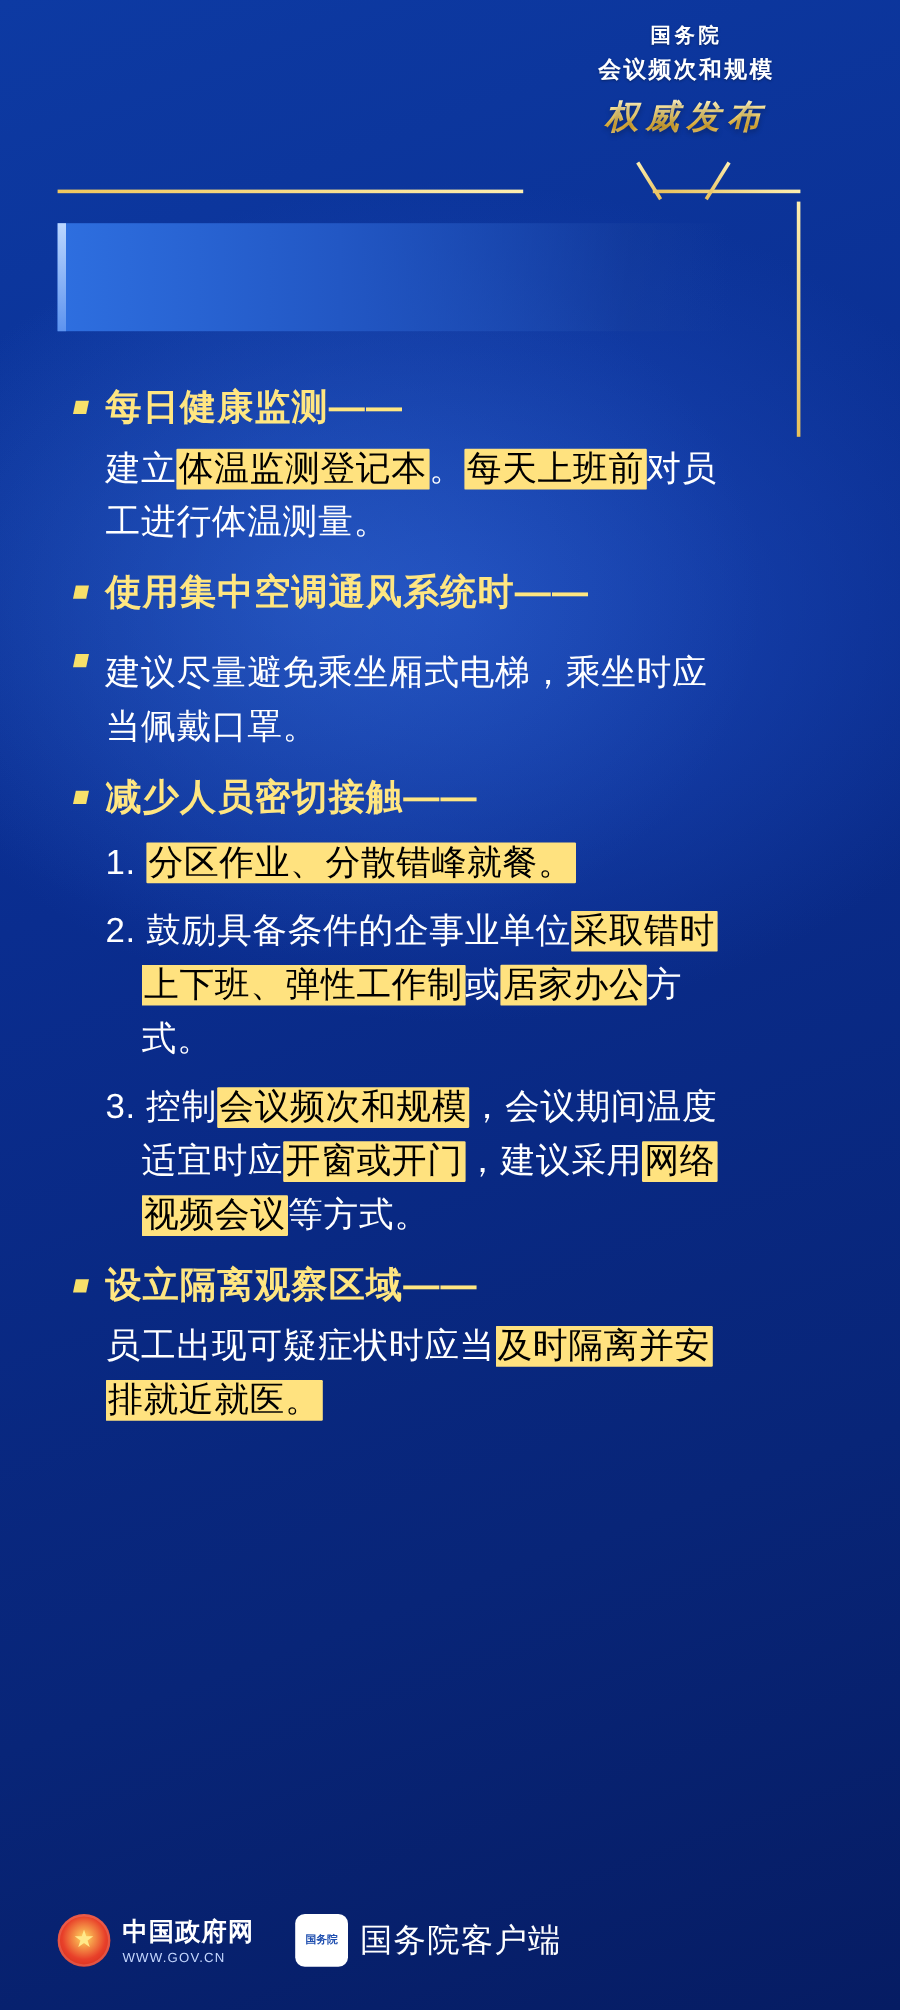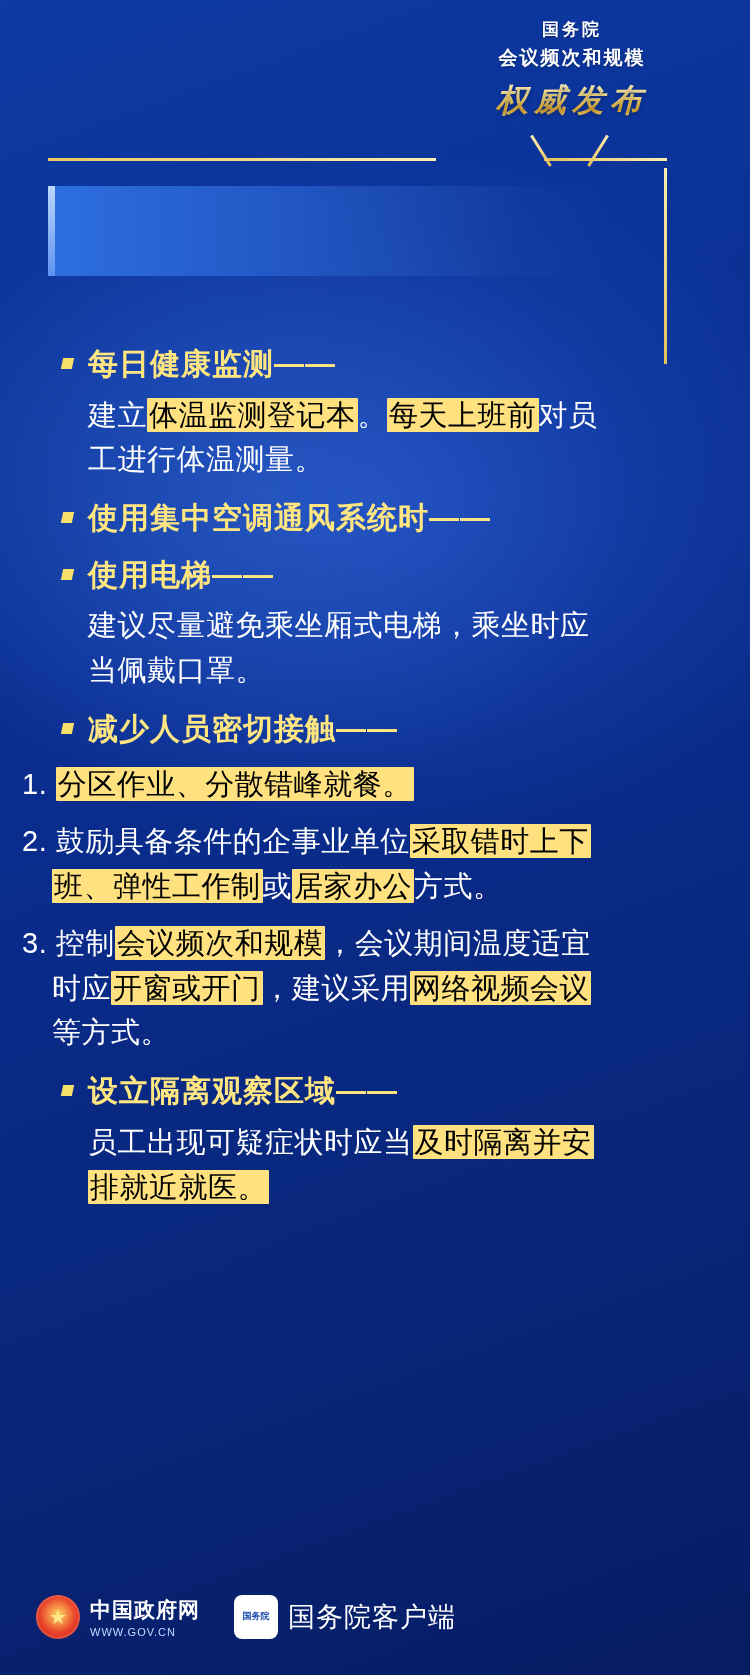--- a/index.html
+++ b/index.html
@@ -51,21 +51,21 @@
     letter-spacing: 2px;
     font-weight: bold;
     margin-top: 4px;
     text-shadow: 0 1px 2px rgba(0,0,0,.35);
   }
   .header .brand {
     margin-top: 8px;
     font-family: "Liberation Serif", serif;
     font-style: italic;
     font-weight: bold;
-    font-size: 32px;
+    font-size: 28px;
     letter-spacing: 6px;
     background: linear-gradient(180deg, #fff9d8 0%, #ffe07a 45%, #e8b234 70%, #fff3bd 100%);
     -webkit-background-clip: text;
     background-clip: text;
     color: transparent;
     text-shadow: 0 2px 4px rgba(0,0,0,.25);
   }
 
   
   .gold-top-line {
@@ -143,21 +143,21 @@
     font-weight: bold;
     letter-spacing: 4px;
     color: #ffffff;
     text-shadow: 0 2px 6px rgba(0,0,0,.4);
   }
 
   
   .content {
     position: absolute;
     left: 0;
-    top: 328px;
+    top: 304px;
     width: 638px;
   }
   .block { margin-bottom: 6px; }
 
   .head-row {
     display: flex;
     align-items: flex-start;
     padding: 0 40px 0 88px;
     position: relative;
     margin-top: 16px;
@@ -181,22 +181,23 @@
   }
 
   .body-p {
     color: #ffffff;
     font-size: 29px;
     line-height: 1.55;
     padding: 0 40px 0 88px;
     letter-spacing: 0.5px;
   }
   .body-p.hang {
-    padding-left: 52px;
+    padding-left: 74px;
     text-indent: -30px;
+    margin-left: 44px;
   }
   .num {
     color: #ffffff;
     font-weight: normal;
   }
   mark.hl {
     background: #ffe27f;
     color: #000000;
     padding: 1px 2px;
     border-radius: 1px;
@@ -207,21 +208,21 @@
   .list-item { margin-top: 12px; }
 
   
   .footer {
     position: absolute;
     left: 0;
     bottom: 36px;
     width: 750px;
     display: flex;
     align-items: center;
-    padding-left: 36px;
+    padding-left: 48px;
     box-sizing: border-box;
   }
   .logo-group { display: flex; align-items: center; margin-right: 34px; }
   .emblem {
     width: 44px; height: 44px;
     border-radius: 50%;
     background: radial-gradient(circle at 50% 45%, #ffd95e 0%, #e8402a 55%, #c51f12 100%);
     position: relative;
     margin-right: 10px;
     box-shadow: 0 0 0 2px rgba(255,255,255,.15) inset;
@@ -303,21 +304,20 @@
       </div>
       <div class="block">
         <div class="head-row">
           <span class="bullet"></span>
           <div class="head-text">使用集中空调通风系统时——</div>
         </div>
       </div>
       <div class="block">
         <div class="head-row">
           <span class="bullet"></span>
-          <div class="head-text">使用电梯——</div>
         </div>
         <div class="body-p"><span>建议尽量避免乘坐厢式电梯，乘坐时应当佩戴口罩。</span></div>
       </div>
       <div class="block">
         <div class="head-row">
           <span class="bullet"></span>
           <div class="head-text">减少人员密切接触——</div>
         </div>
         <div class="body-p hang list-item"><span class="num">1. </span><mark class="hl">分区作业、分散错峰就餐。</mark></div>
         <div class="body-p hang list-item"><span class="num">2. </span><span>鼓励具备条件的企事业单位</span><mark class="hl">采取错时上下班、弹性工作制</mark><span>或</span><mark class="hl">居家办公</mark><span>方式。</span></div>

